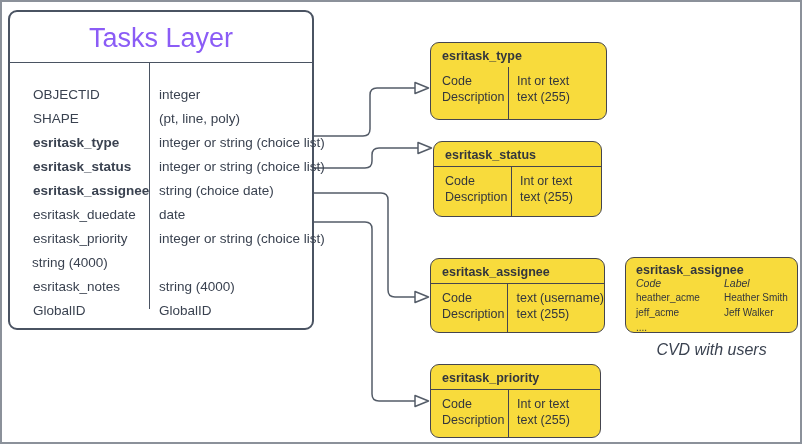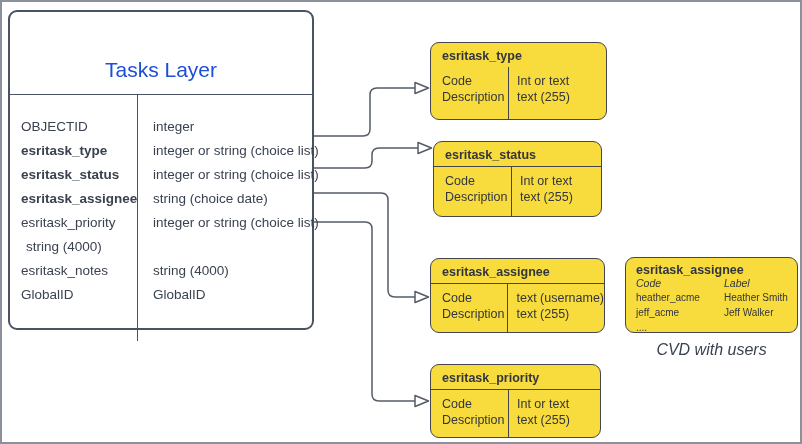--- a/index.html
+++ b/index.html
@@ -10,30 +10,30 @@
   body{font-family:"Liberation Sans","DejaVu Sans",sans-serif;color:var(--text);}
   #canvas{position:relative;width:802px;height:444px;box-sizing:border-box;
     border:2px solid var(--frame-border);background:#fff;overflow:hidden;}
   
   #wires{position:absolute;left:0;top:0;width:798px;height:440px;pointer-events:none;}
   #wires path.wire{fill:none;stroke:var(--connector);stroke-width:1.5;}
   #wires path.arrow{fill:#fff;stroke:var(--connector);stroke-width:1.5;stroke-linejoin:round;}
   
   .main-table{position:absolute;left:6px;top:8px;width:306px;height:320px;box-sizing:border-box;
     border:2px solid var(--table-border);border-radius:9px;background:#fff;}
-  .mt-title{height:50px;line-height:52px;text-align:center;font-size:21px;color:#1d4ed8;
-    border-bottom:1.5px solid var(--table-border);margin-top:32px;}
-  .mt-body{position:relative;padding-top:20px;}
+  .mt-title{height:50px;line-height:52px;text-align:center;font-size:27px;color:#8b5cf6;
+    border-bottom:1.5px solid var(--table-border);}
+  .mt-body{position:relative;padding-top:20px;margin-left:12px;}
   .mt-vdivider{position:absolute;left:127px;top:0;bottom:-246px;width:0;height:246px;
     border-left:1.5px solid var(--table-border);}
   .mt-body{height:246px;}
   .mt-row{display:grid;grid-template-columns:127px 1fr;height:24px;line-height:24px;font-size:13.5px;}
   .mt-name{padding-left:11px;white-space:nowrap;}
   .mt-name.bold{font-weight:700;}
-  .mt-type{padding-left:16px;white-space:nowrap;}
+  .mt-type{padding-left:10px;white-space:nowrap;}
   
   .domain-box{position:absolute;box-sizing:border-box;background:var(--yellow-fill);
     border:1.5px solid var(--yellow-border);border-radius:9px;display:flex;flex-direction:column;color:#33363D;}
   .db-title{font-weight:700;font-size:12.5px;padding:6px 10px 4px 11px;white-space:nowrap;}
   .db-title.underlined{border-bottom:1.3px solid var(--yellow-border);}
   .db-body{flex:1;display:flex;font-size:12.5px;line-height:16px;}
   .db-left{width:78px;box-sizing:border-box;border-right:1.3px solid var(--yellow-border);
     padding:6px 0 0 11px;}
   .db-right{flex:1;padding:6px 0 0 8px;}
   .db-line{white-space:nowrap;}
@@ -65,30 +65,38 @@
 
   <div class="main-table">
     <div class="mt-title">Tasks Layer</div>
     <div class="mt-body">
       <div class="mt-vdivider"></div>
       <div class="mt-row">
         <span class="mt-name">OBJECTID</span>
         <span class="mt-type">integer</span>
       </div>
       <div class="mt-row">
+        <span class="mt-name">SHAPE</span>
+        <span class="mt-type">(pt, line, poly)</span>
+      </div>
+      <div class="mt-row">
         <span class="mt-name bold">esritask_type</span>
         <span class="mt-type">integer or string (choice list)</span>
       </div>
       <div class="mt-row">
         <span class="mt-name bold">esritask_status</span>
         <span class="mt-type">integer or string (choice list)</span>
       </div>
       <div class="mt-row">
         <span class="mt-name bold">esritask_assignee</span>
         <span class="mt-type">string (choice date)</span>
+      </div>
+      <div class="mt-row">
+        <span class="mt-name">esritask_duedate</span>
+        <span class="mt-type">date</span>
       </div>
       <div class="mt-row">
         <span class="mt-name">esritask_priority</span>
         <span class="mt-type">integer or string (choice list)</span>
       </div>
       <div class="mt-row">
         <span class="mt-type">string (4000)</span>
       </div>
       <div class="mt-row">
         <span class="mt-name">esritask_notes</span>

